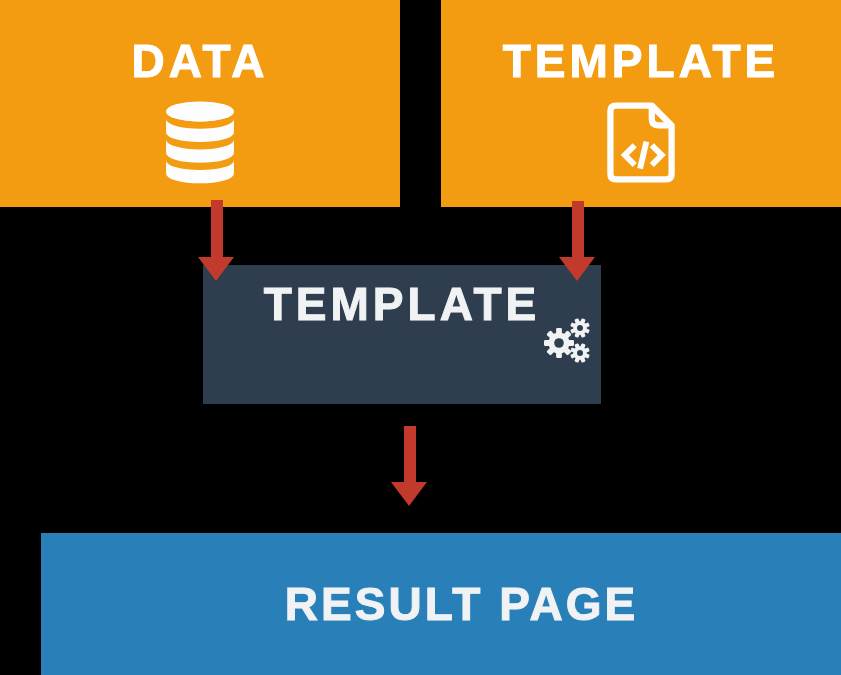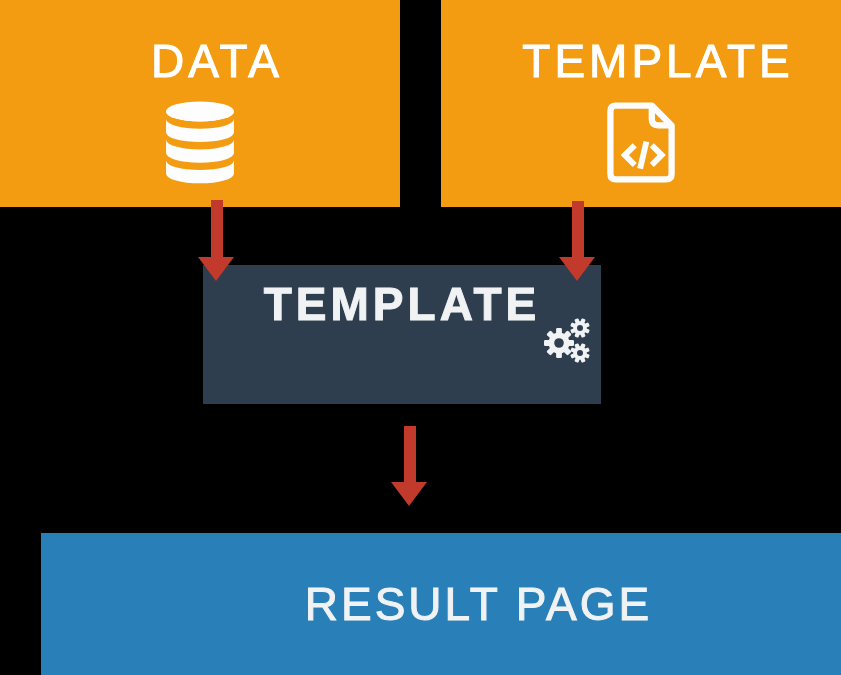--- a/index.html
+++ b/index.html
@@ -7,22 +7,22 @@
     position:relative;width:841px;height:675px;background:#000000;
     overflow:hidden;font-family:"Liberation Sans",sans-serif;
   }
   .node{position:absolute;}
   .node-data{left:0;top:0;width:400px;height:207px;background:#F39C12;}
   .node-template{left:441px;top:0;width:400px;height:207px;background:#F39C12;}
   .node-engine{left:203px;top:265px;width:398px;height:139px;background:#2F3E4E;}
   .node-result{left:0;top:533px;width:841px;height:142px;background:#2980B9;margin-left:41px;}
 
   .node-label{
-    position:absolute;left:17px;width:100%;text-align:center;
-    font-weight:400;font-size:46px;line-height:46px;letter-spacing:4px;
+    position:absolute;left:0;width:100%;text-align:center;
+    font-weight:700;font-size:46px;line-height:46px;letter-spacing:4px;
     color:#FFFFFF;-webkit-text-stroke:1px currentColor;
   }
   .node-data .node-label,.node-template .node-label{top:38px;}
   .node-result .node-label{top:48px;letter-spacing:3px;color:#F0F2F3;}
   .engine-label{
     position:absolute;left:0;top:9px;width:100%;text-align:center;
     font-weight:700;font-size:46px;line-height:61px;letter-spacing:4px;
     color:#F0F2F3;-webkit-text-stroke:1px currentColor;
   }
   .engine-label span{display:block;}

